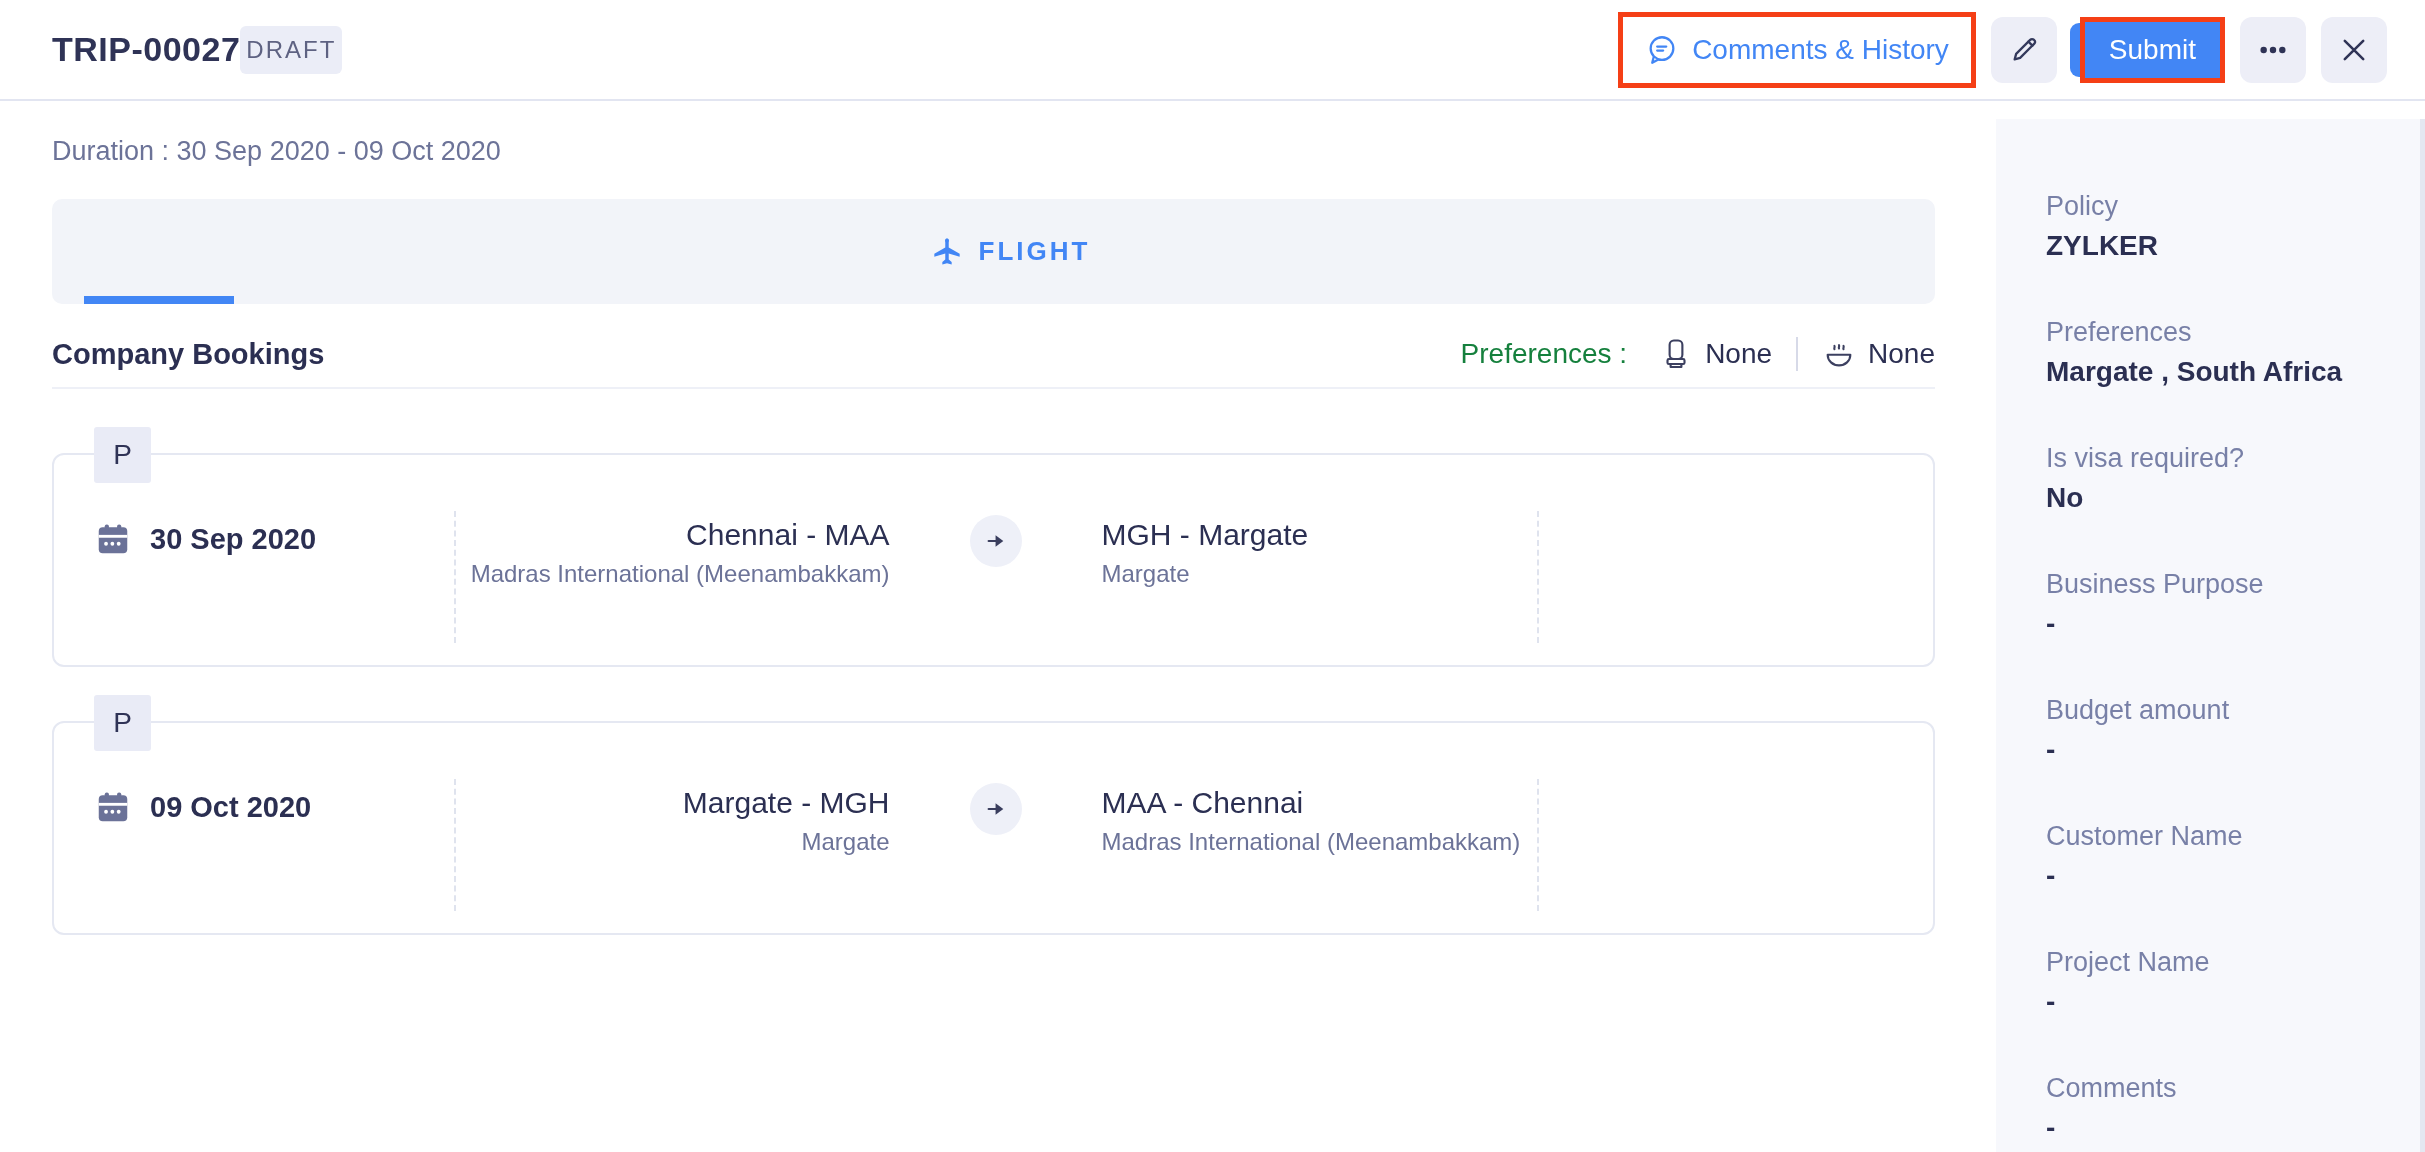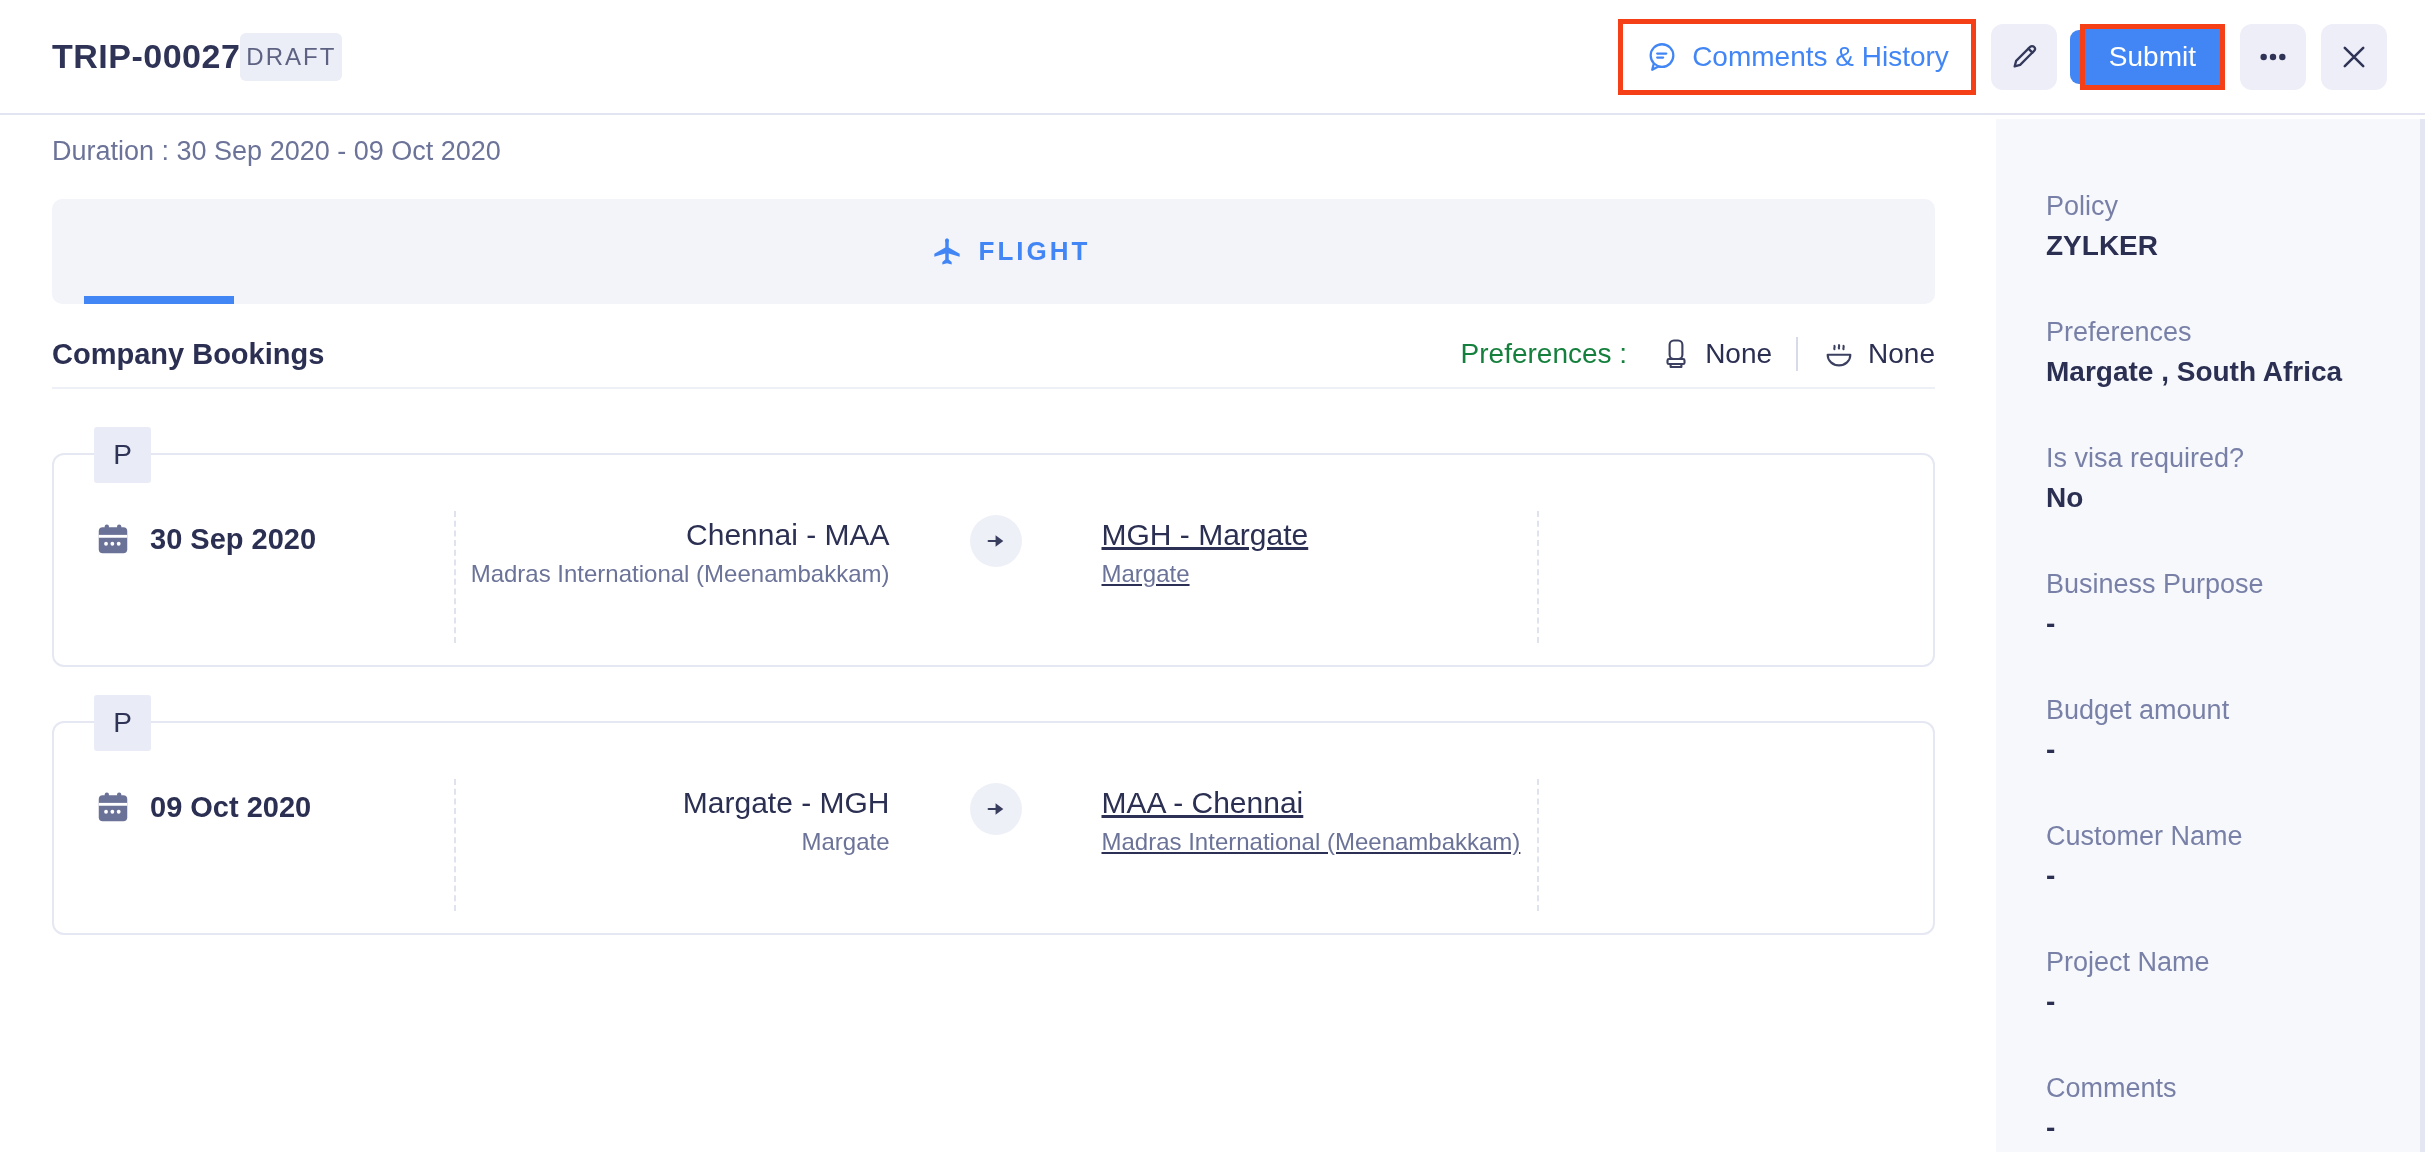--- a/index.html
+++ b/index.html
@@ -6,21 +6,21 @@
   html, body { width: 2425px; height: 1152px; overflow: hidden; }
   body {
     font-family: "Liberation Sans", "DejaVu Sans", sans-serif;
     background: #ffffff;
     color: #2c3054;
     position: relative;
   }
 
   
   .header {
-    position: absolute; top: 0; left: 0; width: 2425px; height: 115px;
+    position: absolute; top: 0; left: 0; width: 2425px; height: 101px;
     background: #fff; border-bottom: 2px solid #e2e5f1;
     display: flex; align-items: center; padding: 0 38px 0 52px;
   }
   .trip-id { font-size: 34px; font-weight: 700; color: #2f3356; letter-spacing: .5px; }
   .draft-badge {
     background: #ebedf7; color: #5e6282;
     font-size: 24px; letter-spacing: 2px; font-weight: 500;
     padding: 10px 6px; border-radius: 6px;
   }
   .header-actions { margin-left: auto; display: flex; align-items: center; gap: 15px; }
@@ -85,21 +85,21 @@
   .dash-div { position: absolute; top: 56px; bottom: 22px; border-left: 2px dashed #dfe3ee; }
   .dash-1 { left: 400px; }
   .dash-2 { left: 1483px; }
   .fc-date {
     position: absolute; left: 40px; top: 62px; height: 44px;
     display: flex; align-items: center; gap: 18px;
   }
   .fc-date-text { font-size: 29px; font-weight: 700; color: #2b2f52; }
   .fc-seg { position: absolute; left: 402px; top: 60px; width: 1079px; display: flex; align-items: flex-start; }
   .seg-from { flex: 1; text-align: right; }
-  .seg-to { flex: 1; text-align: left; text-decoration: underline; }
+  .seg-to { flex: 1; text-align: left; }
   .seg-code { font-size: 30px; font-weight: 500; color: #2b2f52; line-height: 40px; }
   .seg-airport { margin-top: 5px; font-size: 24px; color: #6c7398; }
   .seg-arrow {
     width: 52px; height: 52px; border-radius: 50%; background: #eef0f8;
     display: flex; align-items: center; justify-content: center; margin: 0 80px; flex: 0 0 auto;
   }
 
   
   .sidebar {
     position: absolute; left: 1996px; top: 119px; right: 0; bottom: 0;

